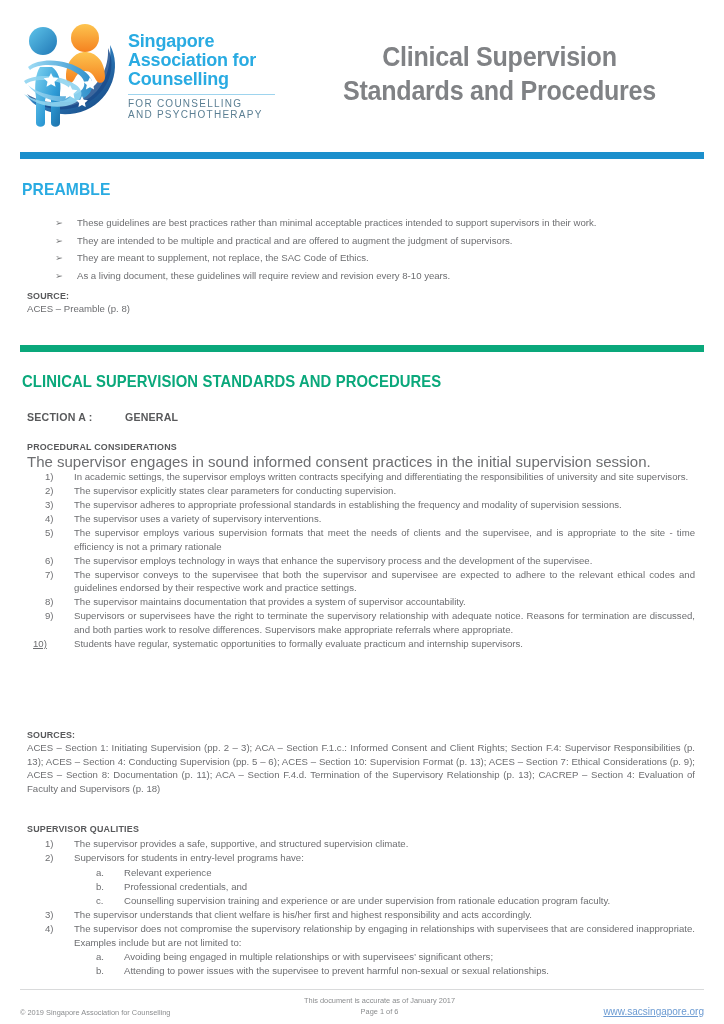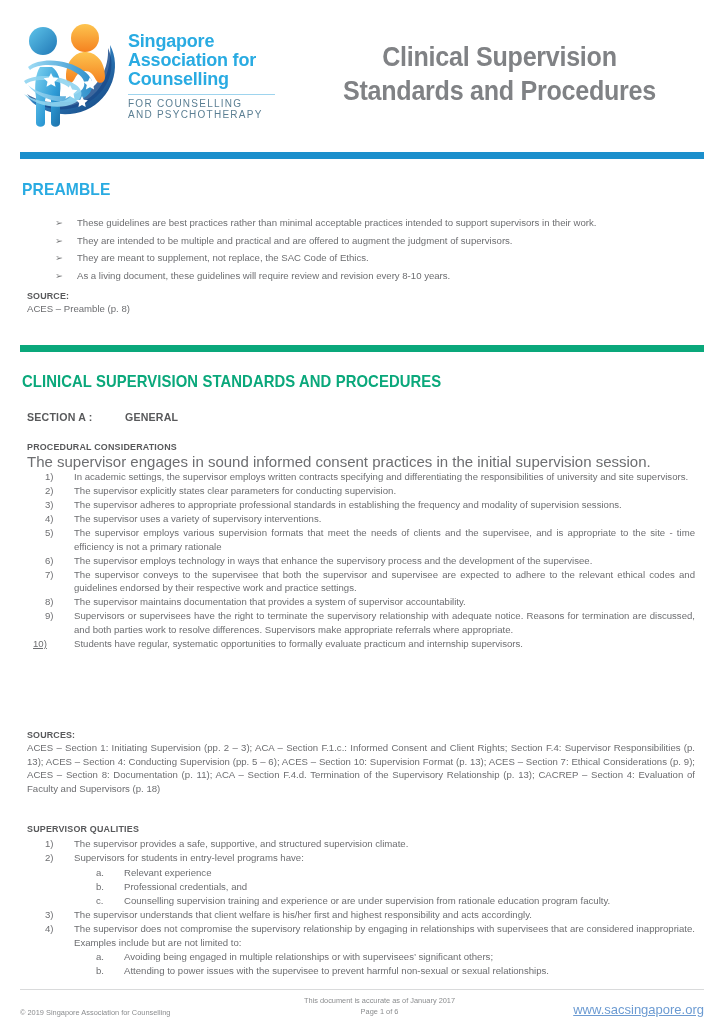--- a/index.html
+++ b/index.html
@@ -247,21 +247,21 @@
     align-items: flex-end;
     font-size: 7.4px;
     color: #8A8C8E;
   }
   .footer .f-left { width: 215px; text-align: left; }
   .footer .f-center { flex: 1; text-align: center; line-height: 11px; }
   .footer .f-right { width: 180px; text-align: right; padding-top: 1px; }
   .footer .f-right a {
     color: #6C9BD2;
     text-decoration: underline;
-    font-size: 13px;
+    font-size: 10px;
   }
 </style>
 </head>
 <body>
 
 <div class="page">
 
   <div class="header">
     <div class="logo-block">
       <svg class="logo-mark" viewBox="0 0 104 118">

